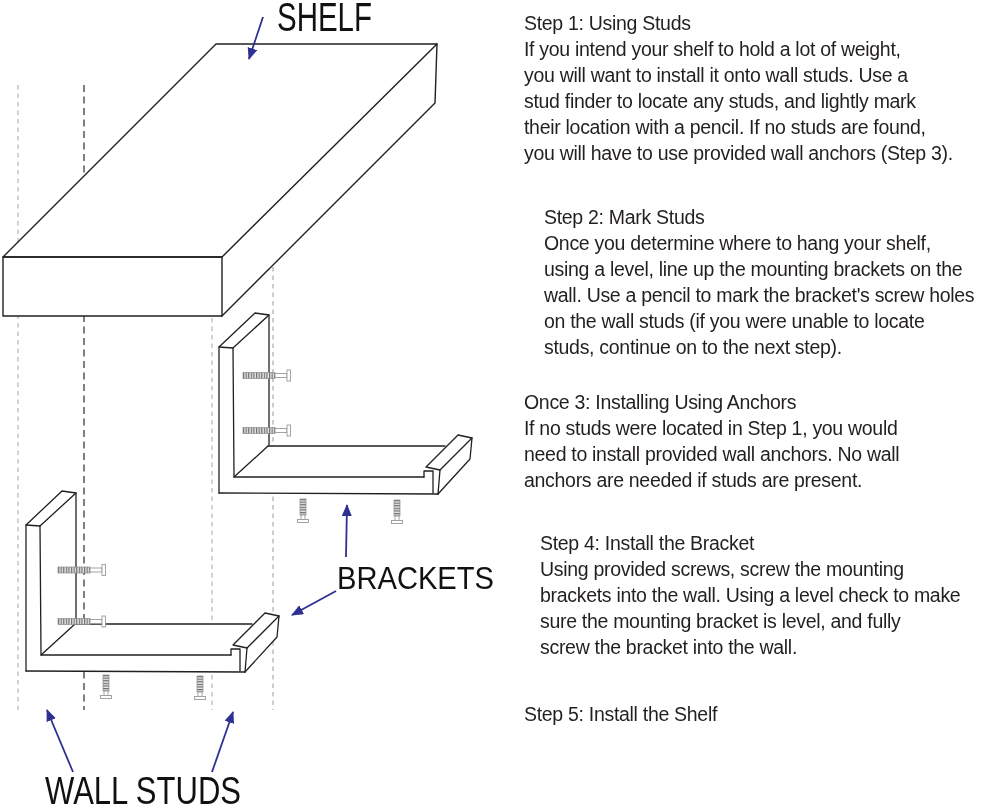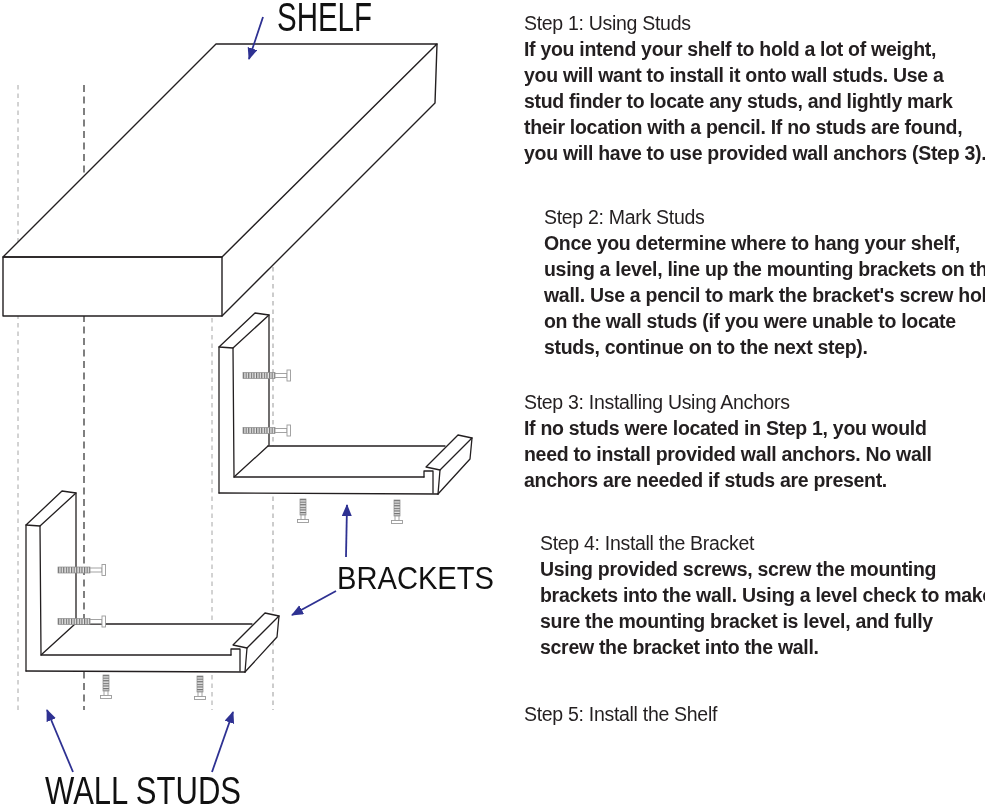--- a/index.html
+++ b/index.html
@@ -11,21 +11,21 @@
     overflow:hidden;
   }
   .diagram{position:absolute;left:0;top:0;}
   .steps{position:absolute;left:524px;top:0;width:460px;}
   .step{
     position:absolute;left:0;width:460px;
     color:#231f20;
     font-size:19.5px;line-height:26px;letter-spacing:-0.3px;
   }
   .step-title{white-space:pre;}
-  .step-body{white-space:pre;font-weight:bold;}
+  .step-body{white-space:pre;}
   .s1{top:10px;} .s2{top:204px;margin-left:20px;} .s3{top:389px;} .s4{top:530px;margin-left:16px;} .s5{top:701px;}
   .ln{fill:none;stroke:var(--line,#231f20);stroke-width:1.3;stroke-linejoin:round;stroke-linecap:round;}
   .fillw{fill:#ffffff;stroke:none;}
   .stud-light{stroke:var(--stud-light,#a6a6a6);stroke-width:1;stroke-dasharray:4.5 4;fill:none;}
   .stud-med{stroke:#999;stroke-width:1;stroke-dasharray:4.5 4;fill:none;}
   .stud-dark{stroke:var(--stud-dark,#2b2b2b);stroke-width:1.2;stroke-dasharray:7 4.5;fill:none;}
   .arrow{stroke:var(--arrow,#2e3192);stroke-width:1.8;fill:none;}
   .lbl{fill:#111;font-family:"Liberation Sans",sans-serif;}
   .screw-th{stroke:#8a8a8a;stroke-width:0.7;}
   .screw-pt{fill:#fff;stroke:#9a9a9a;stroke-width:0.9;}
@@ -131,21 +131,21 @@
     </div>
     <div class="step s2">
       <div class="step-title">Step 2: Mark Studs</div>
       <div class="step-body">Once you determine where to hang your shelf,
 using a level, line up the mounting brackets on the
 wall. Use a pencil to mark the bracket's screw holes
 on the wall studs (if you were unable to locate
 studs, continue on to the next step).</div>
     </div>
     <div class="step s3">
-      <div class="step-title">Step 3: Installing Using Anchors</div>
+      <div class="step-title">Once 3: Installing Using Anchors</div>
       <div class="step-body">If no studs were located in Step 1, you would
 need to install provided wall anchors. No wall
 anchors are needed if studs are present.</div>
     </div>
     <div class="step s4">
       <div class="step-title">Step 4: Install the Bracket</div>
       <div class="step-body">Using provided screws, screw the mounting
 brackets into the wall. Using a level check to make
 sure the mounting bracket is level, and fully
 screw the bracket into the wall.</div>

